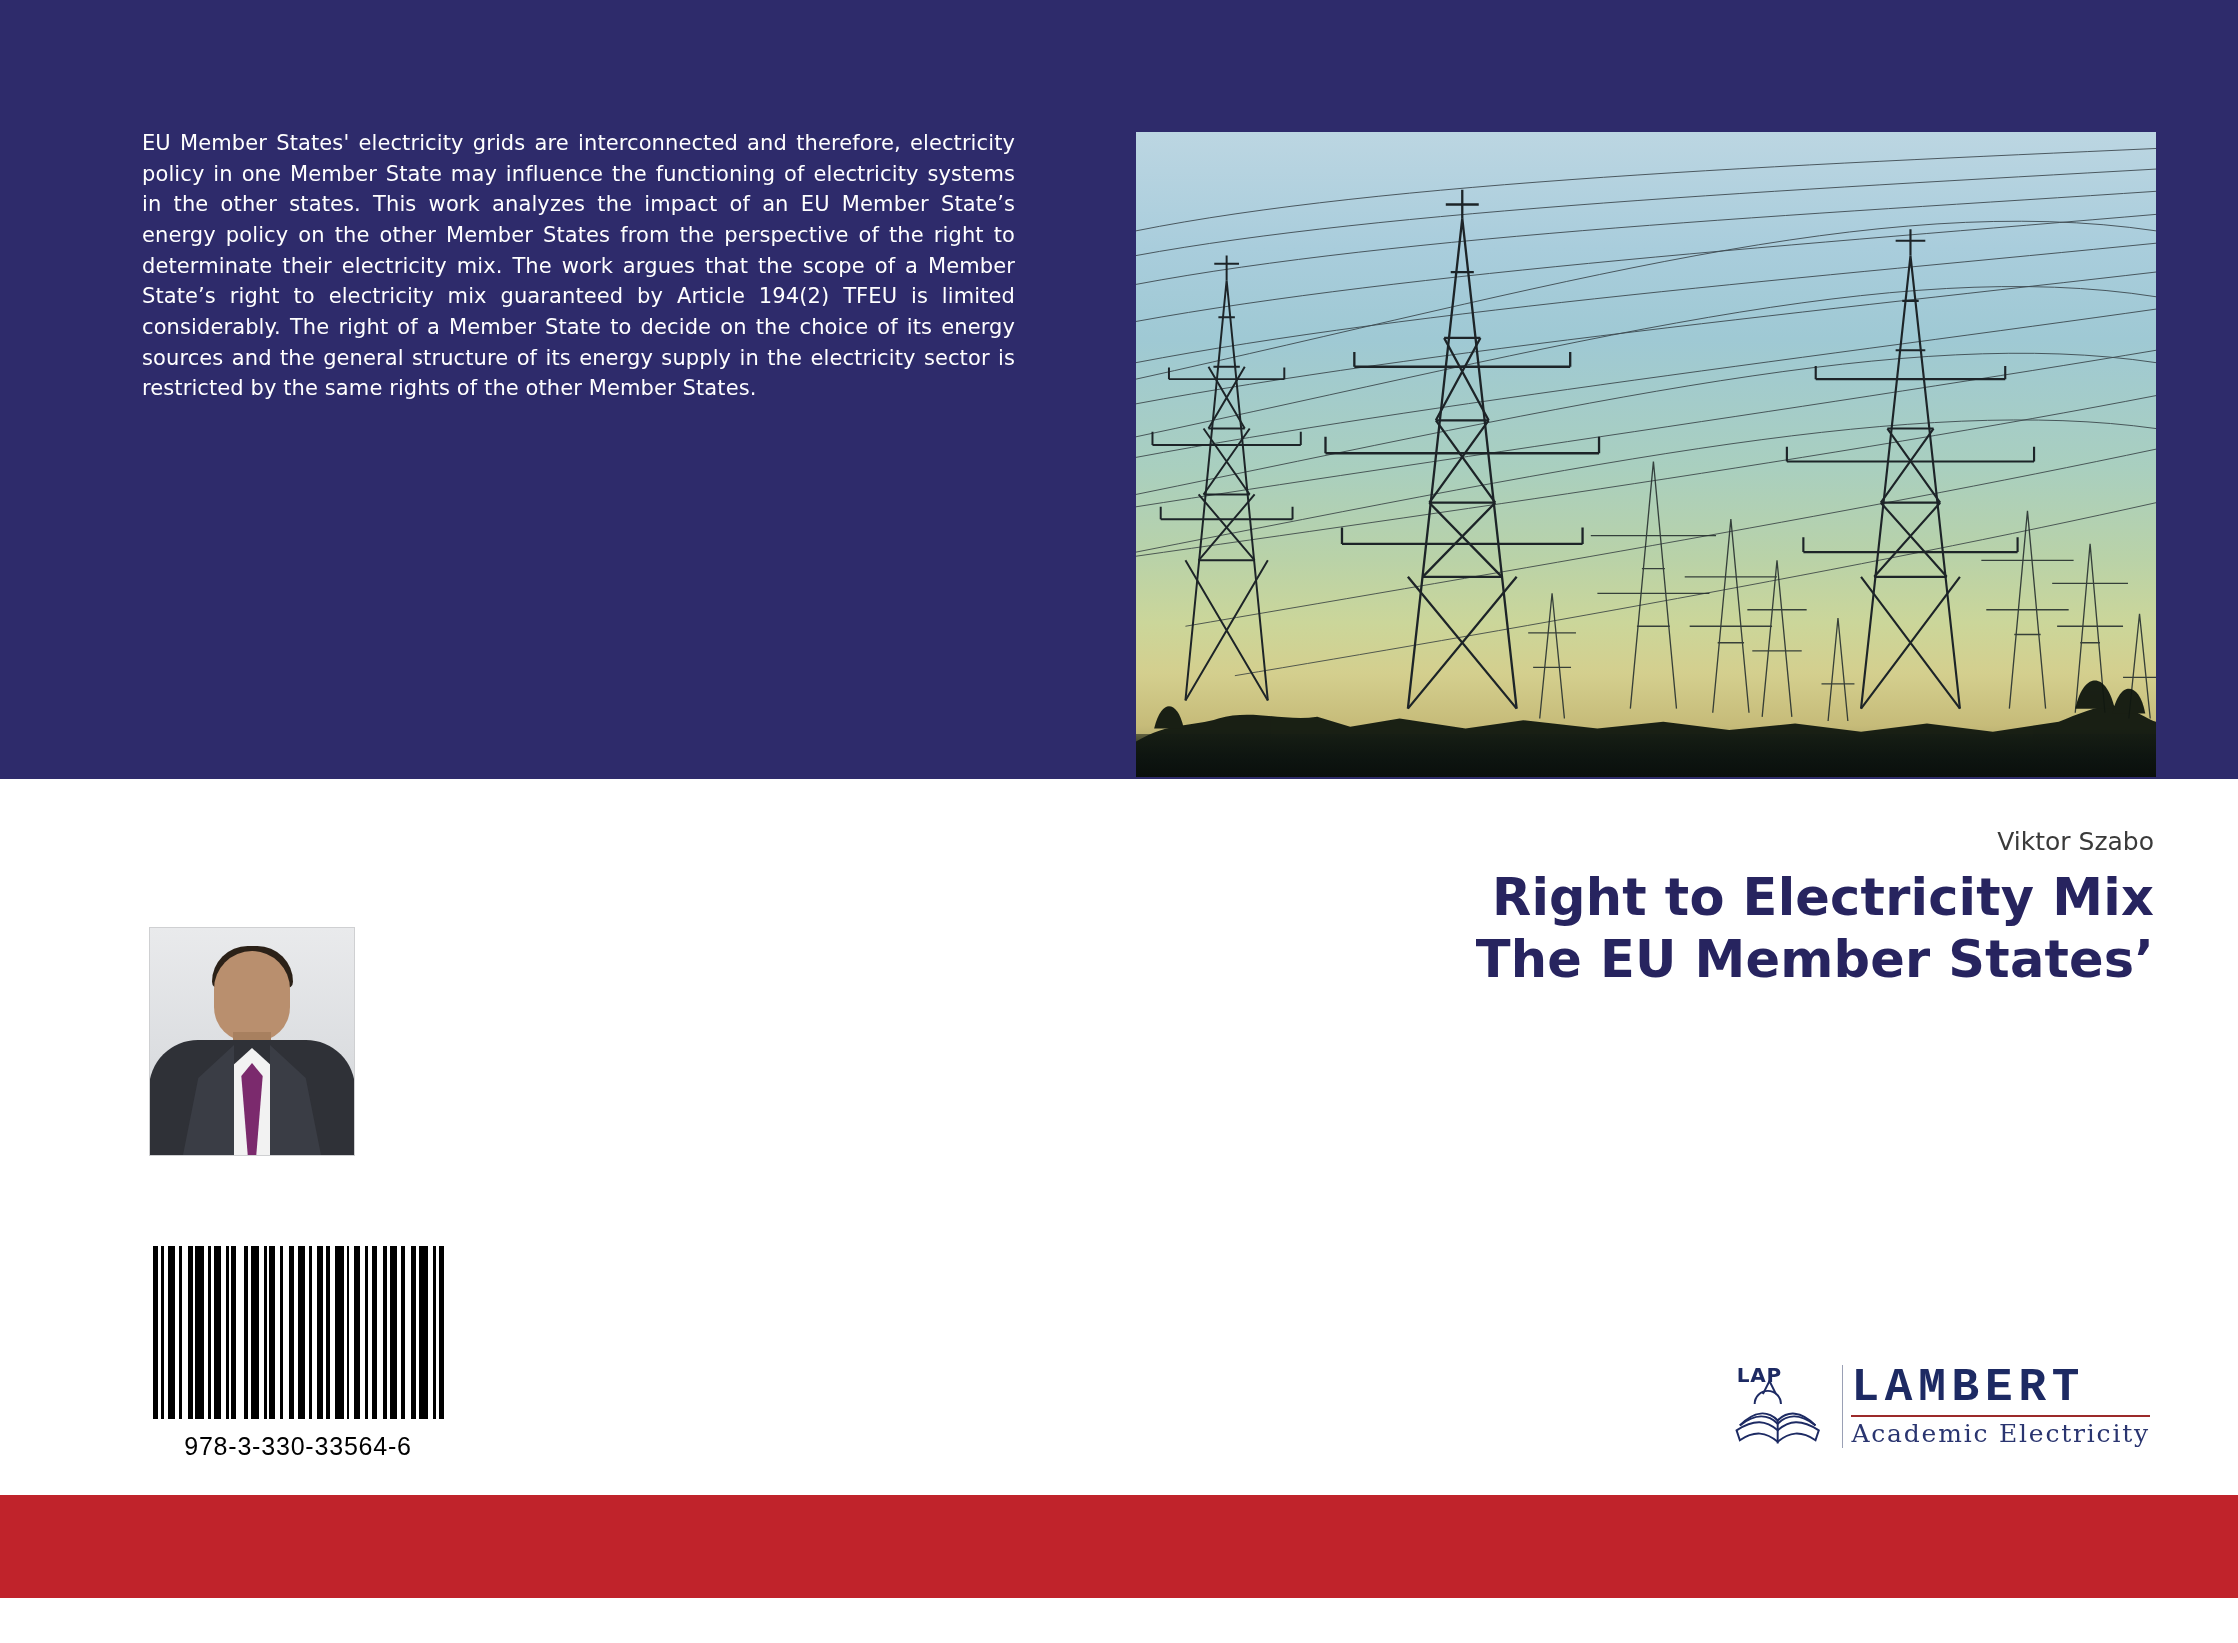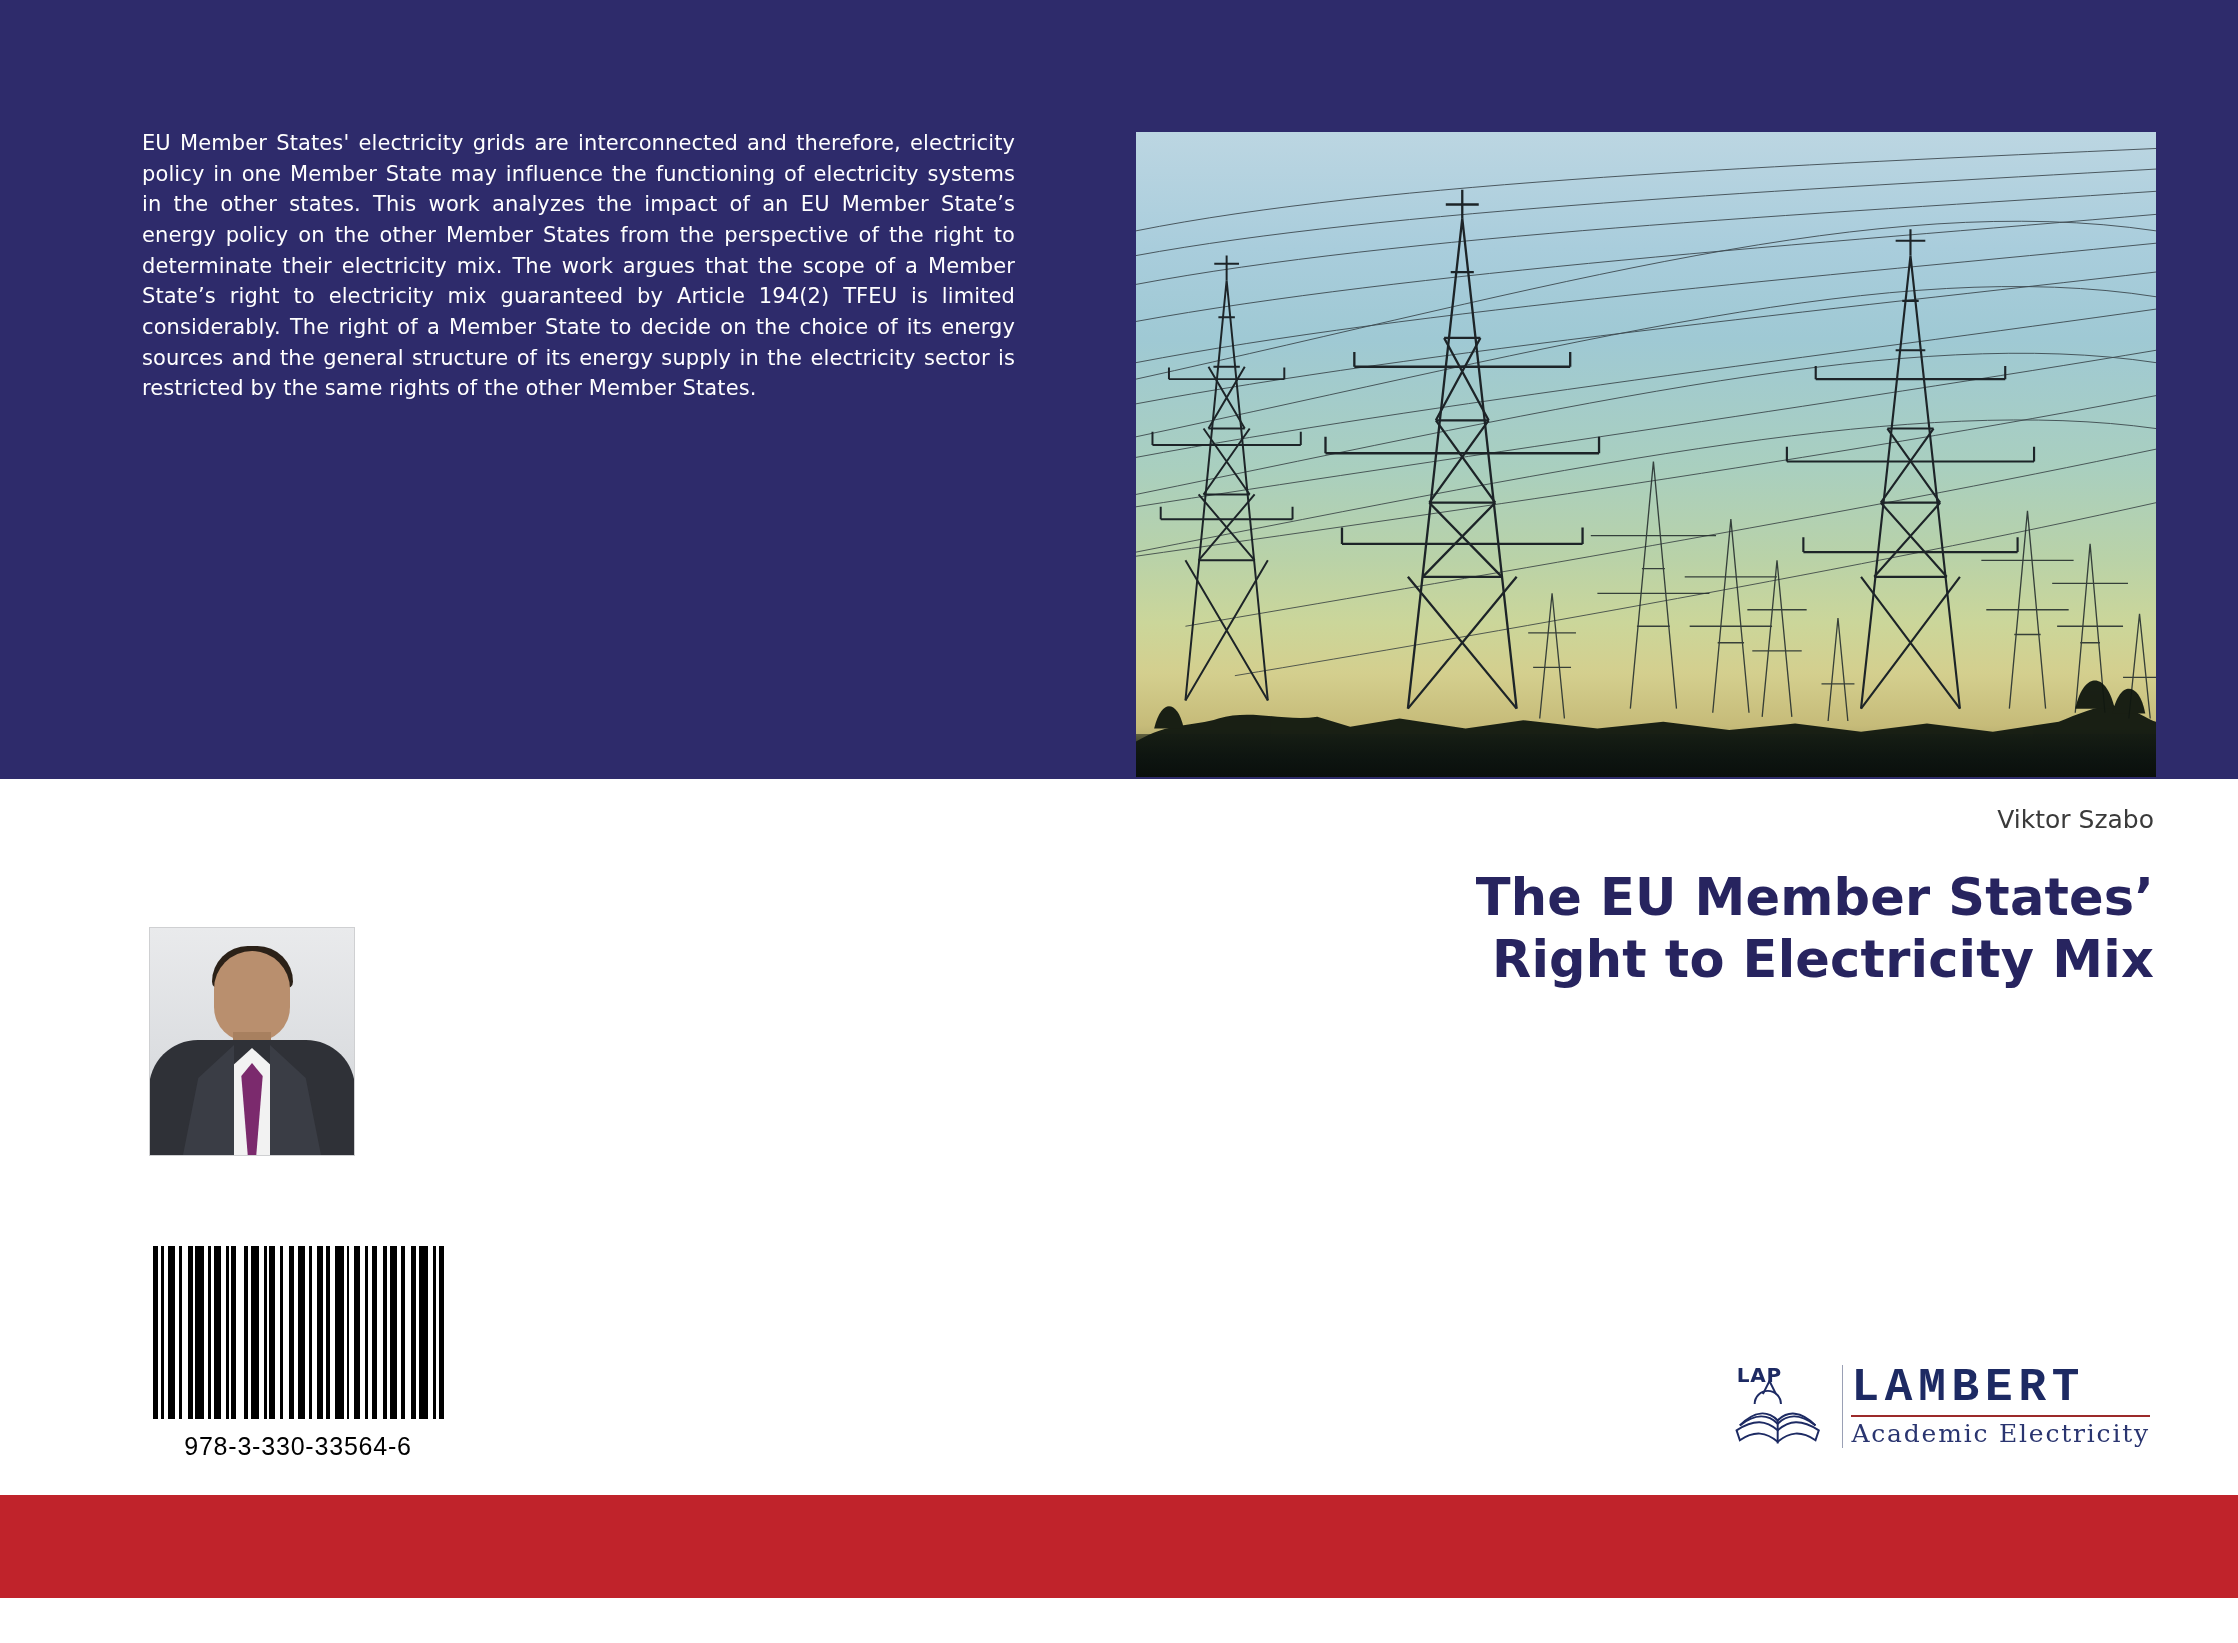--- a/index.html
+++ b/index.html
@@ -87,21 +87,21 @@
     left: 0;
     top: 779px;
     width: 2239px;
     height: 717px;
     background: #ffffff;
   }
 
   .author-top {
     position: absolute;
     right: 85px;
-    top: 805px;
+    top: 827px;
     font-size: 25px;
     color: #3a3a3a;
     text-align: right;
   }
 
   .title {
     position: absolute;
     right: 85px;
     top: 867px;
     width: 1252px;
@@ -390,22 +390,22 @@
       </svg>
     </div>
     <div class="ground"></div>
   </div>
 
   <div class="white-area"></div>
 
   <div class="author-top">Viktor Szabo</div>
 
   <div class="title">
+    <div>Right to Electricity Mix</div>
     <div>The EU Member States’</div>
-    <div>Right to Electricity Mix</div>
   </div>
 
   <div class="author-photo">
     <div class="ap-bg"></div>
     <div class="ap-hair"></div>
     <div class="ap-head"></div>
     <div class="ap-neck"></div>
     <div class="ap-body"></div>
     <div class="ap-shirt"></div>
     <div class="ap-lapelL"></div>

